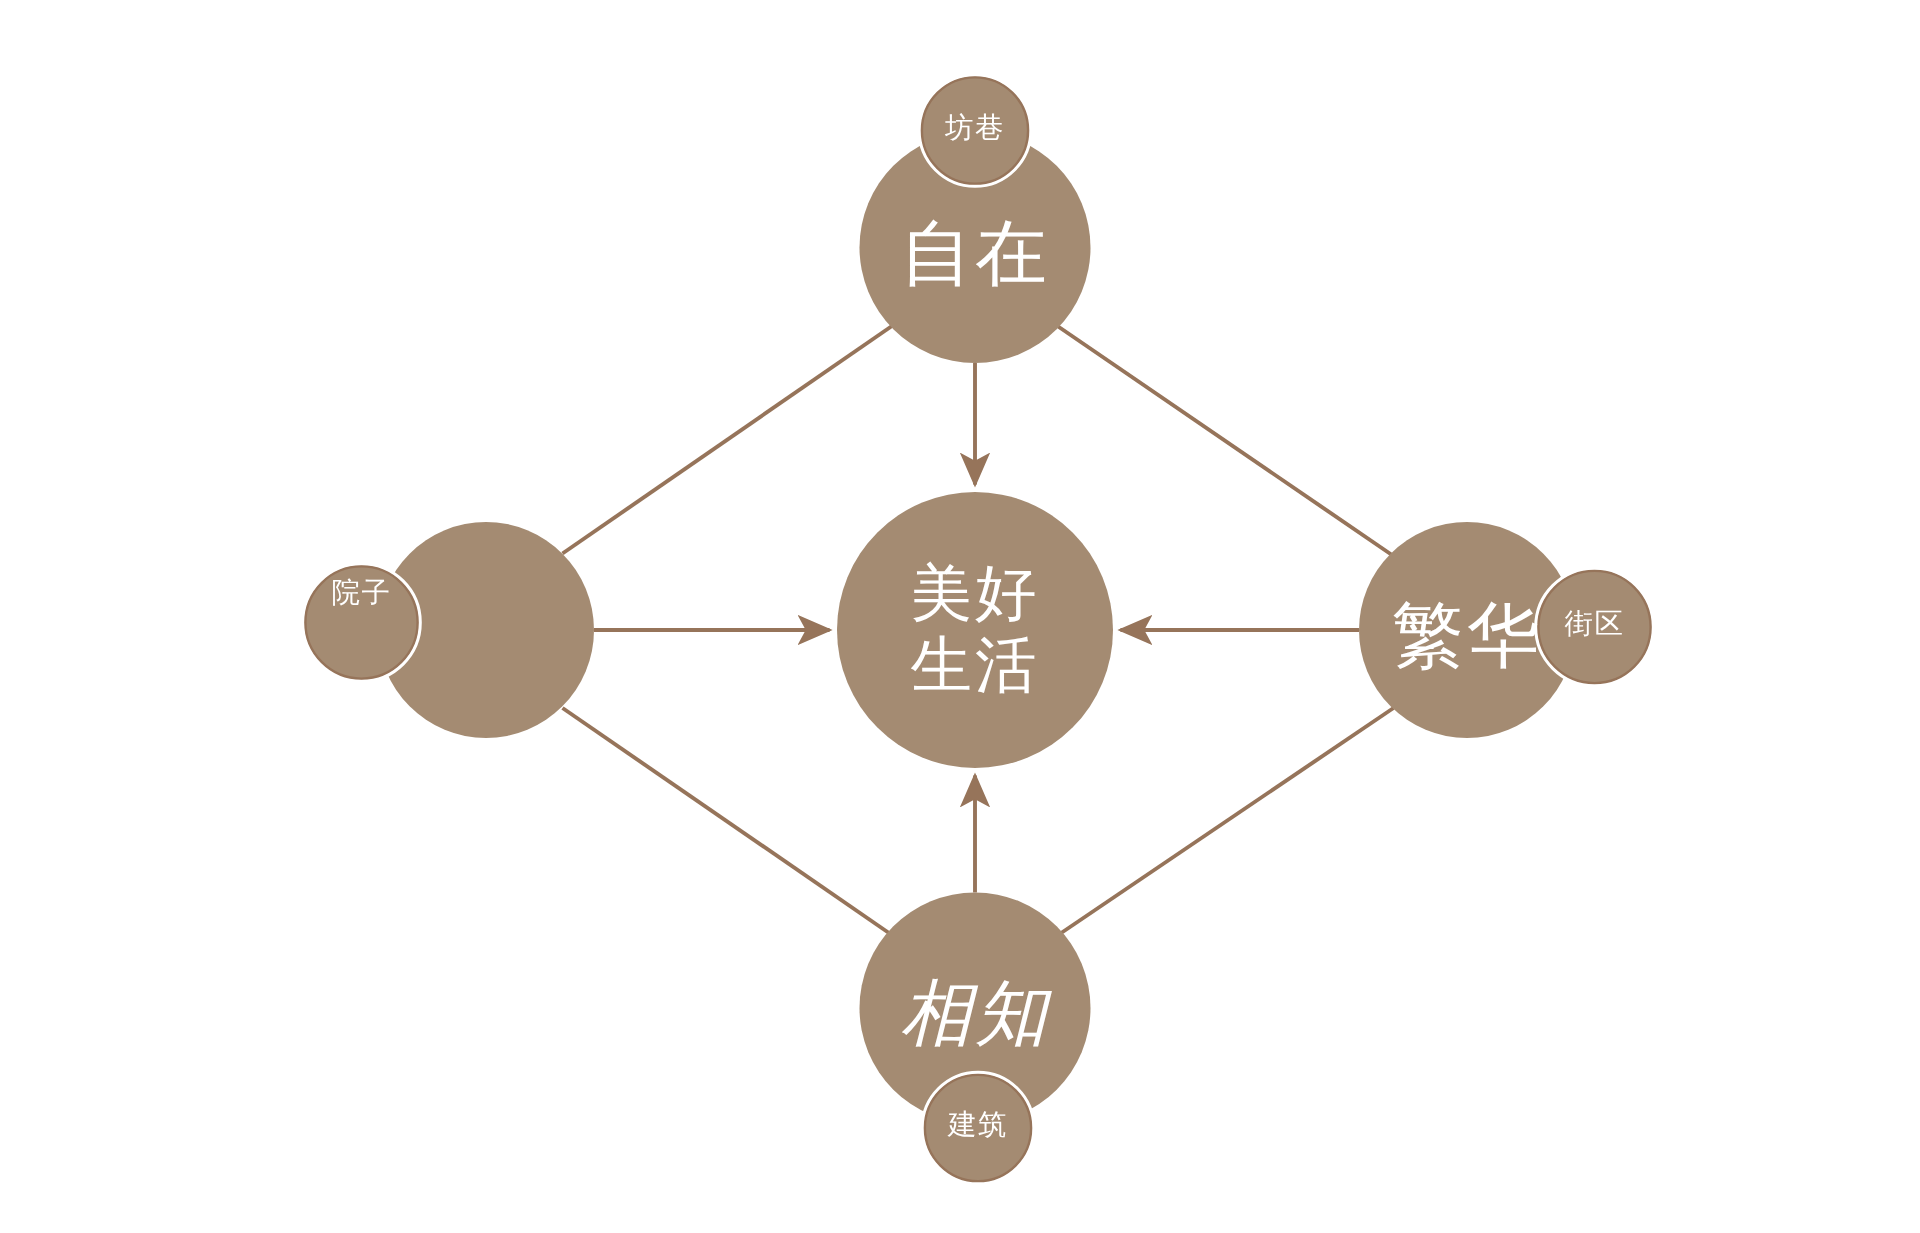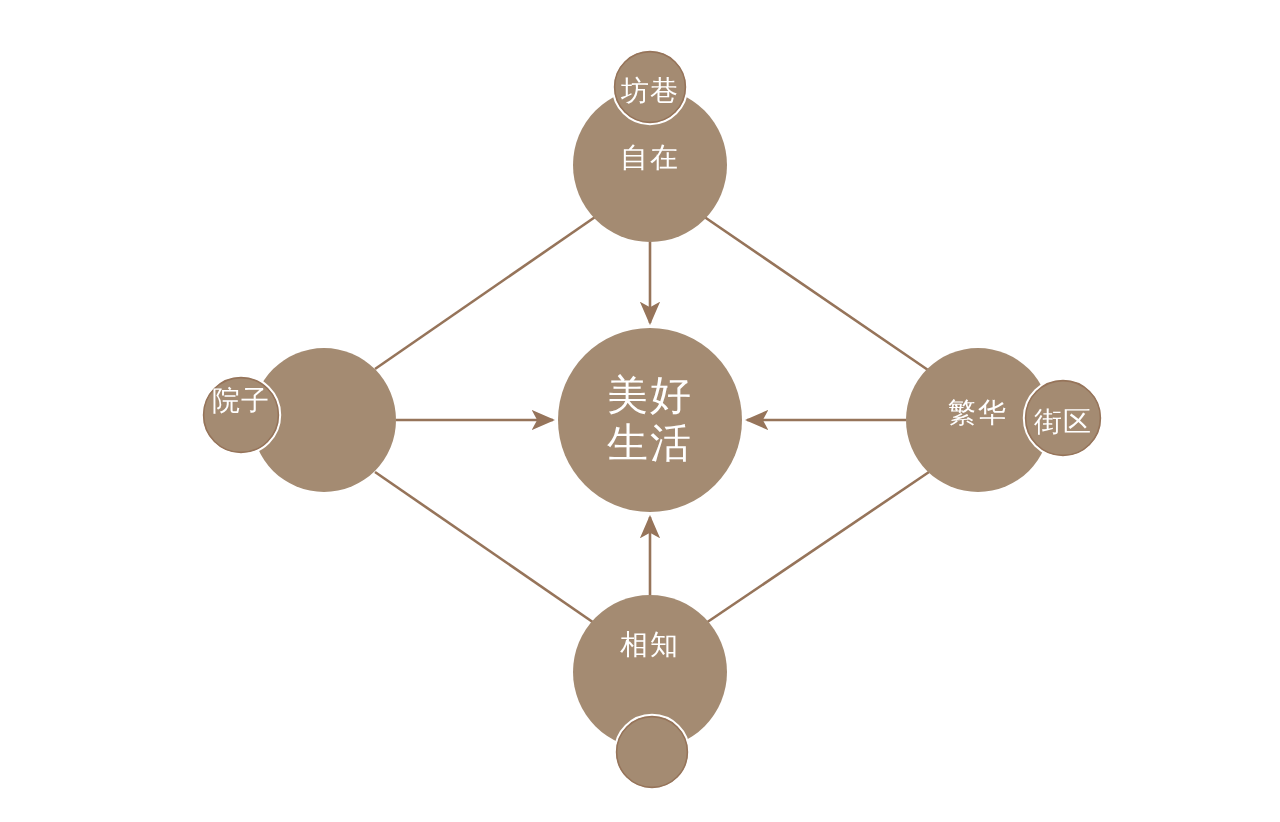--- a/index.html
+++ b/index.html
@@ -29,27 +29,27 @@
   .node-label {
     position: absolute;
     color: #ffffff;
     text-align: center;
     line-height: 1.18;
     white-space: pre-line;
     pointer-events: none;
     letter-spacing: 2px;
   }
   .node-main-label {
-    font-size: 28px;
+    font-size: 48px;
   }
   .node-center-label {
     font-size: 41px;
   }
   .node-sub-label {
-    font-size: 28px;
+    font-size: 19px;
     letter-spacing: 1px;
   }
 </style>
 </head>
 <body>
 
 <div id="diagram-root">
 
   <svg id="diagram-svg" viewBox="0 0 1280 822">
     <defs>
@@ -99,19 +99,20 @@
 
   <div class="node-label node-sub-label" style="left:550px; top:74px; width:200px;">坊巷</div>
 
 
   <div class="node-label node-sub-label" style="left:141px; top:384px; width:200px;">院子</div>
 
   <div class="node-label node-main-label" style="left:878px; top:396px; width:200px;">繁华</div>
 
   <div class="node-label node-sub-label" style="left:963px; top:405px; width:200px;">街区</div>
 
-  <div class="node-label node-main-label" style="left:550px; top:628px; width:200px;">相知</div>
+  <div class="node-label node-main-label" style="left:550px; top:648px; width:200px;font-style:italic;">相知</div>
 
+  <div class="node-label node-sub-label" style="left:552px; top:739px; width:200px;">建筑</div>
 
   <div class="node-label node-center-label" style="left:550px; top:371px; width:200px;">美好
 生活</div>
 
 </div>
 
 </body></html>

